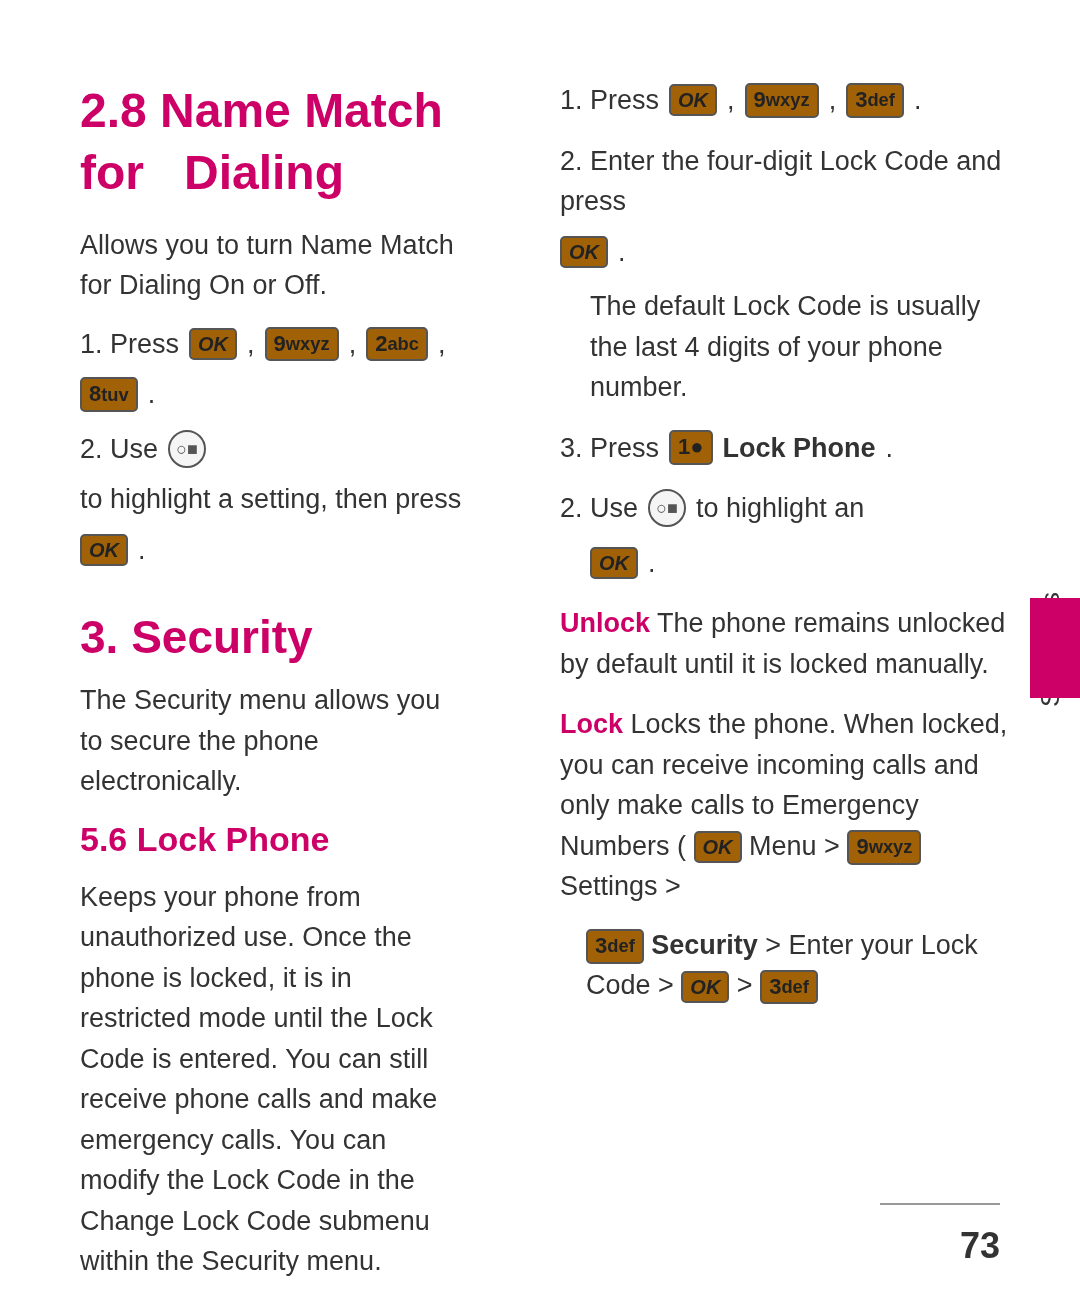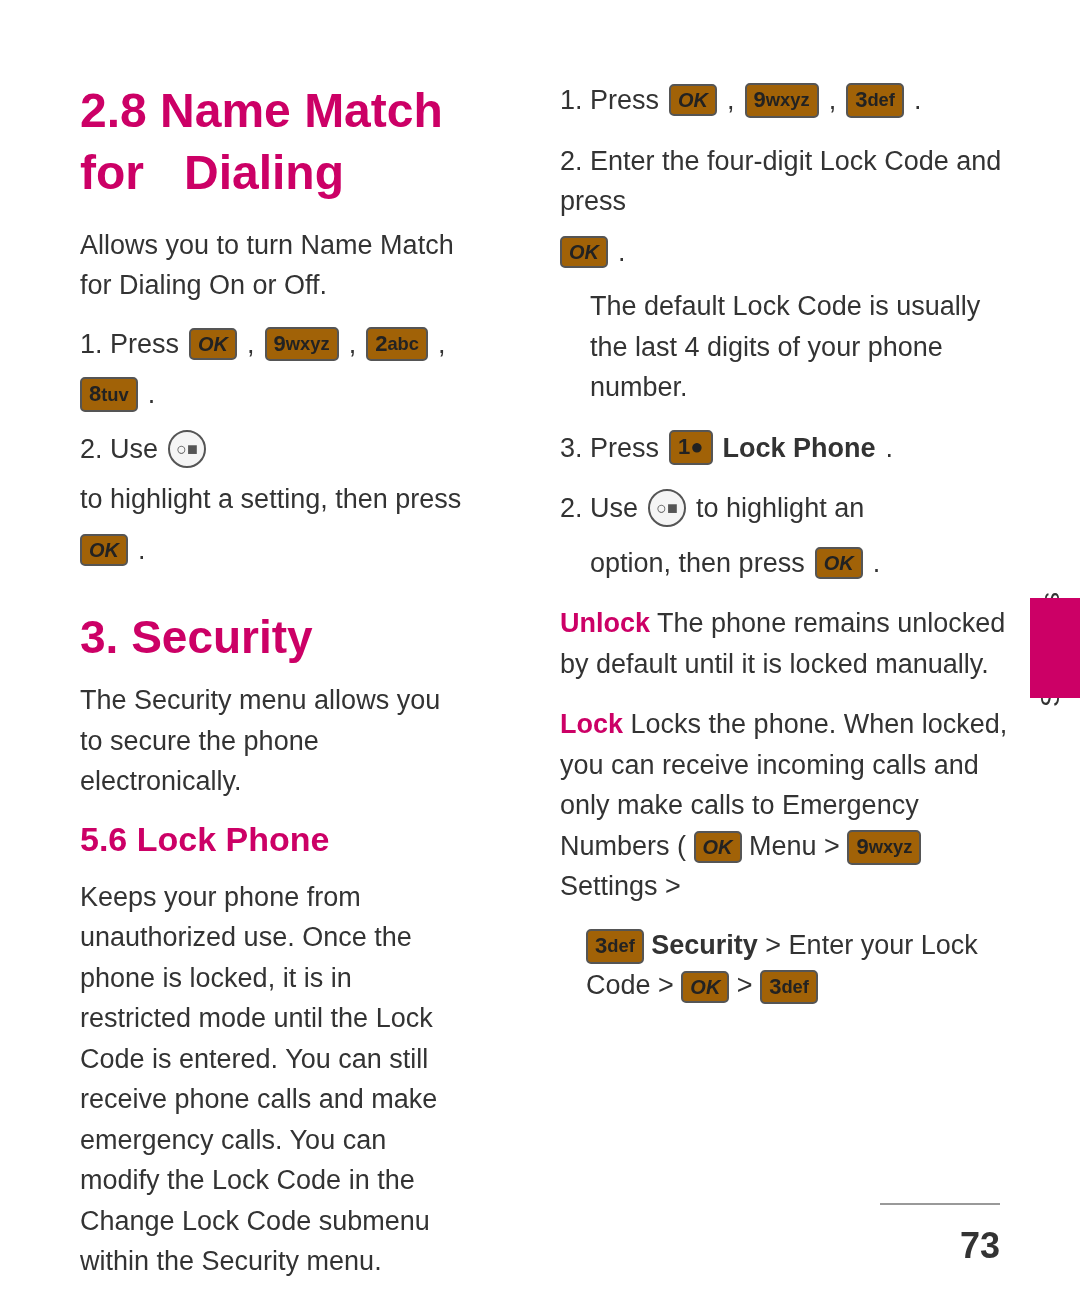--- a/index.html
+++ b/index.html
@@ -255,21 +255,20 @@
         <span>.</span>
       </div>
 
       <div class="sub-block">
         <div class="step-line">
           <span>2. Use</span>
           <span class="nav-icon">○■</span>
           <span>to highlight an</span>
         </div>
         <div class="step-line" style="padding-left: 30px;">
-          <span>option, then press</span>
           <span class="kbd kbd-ok">OK</span>
           <span>.</span>
         </div>
       </div>
 
       <div class="sub-block">
         <div class="body-text">
           <span class="pink-word">Unlock</span>
           <span> The phone remains unlocked by default until it is locked manually.</span>
         </div>

